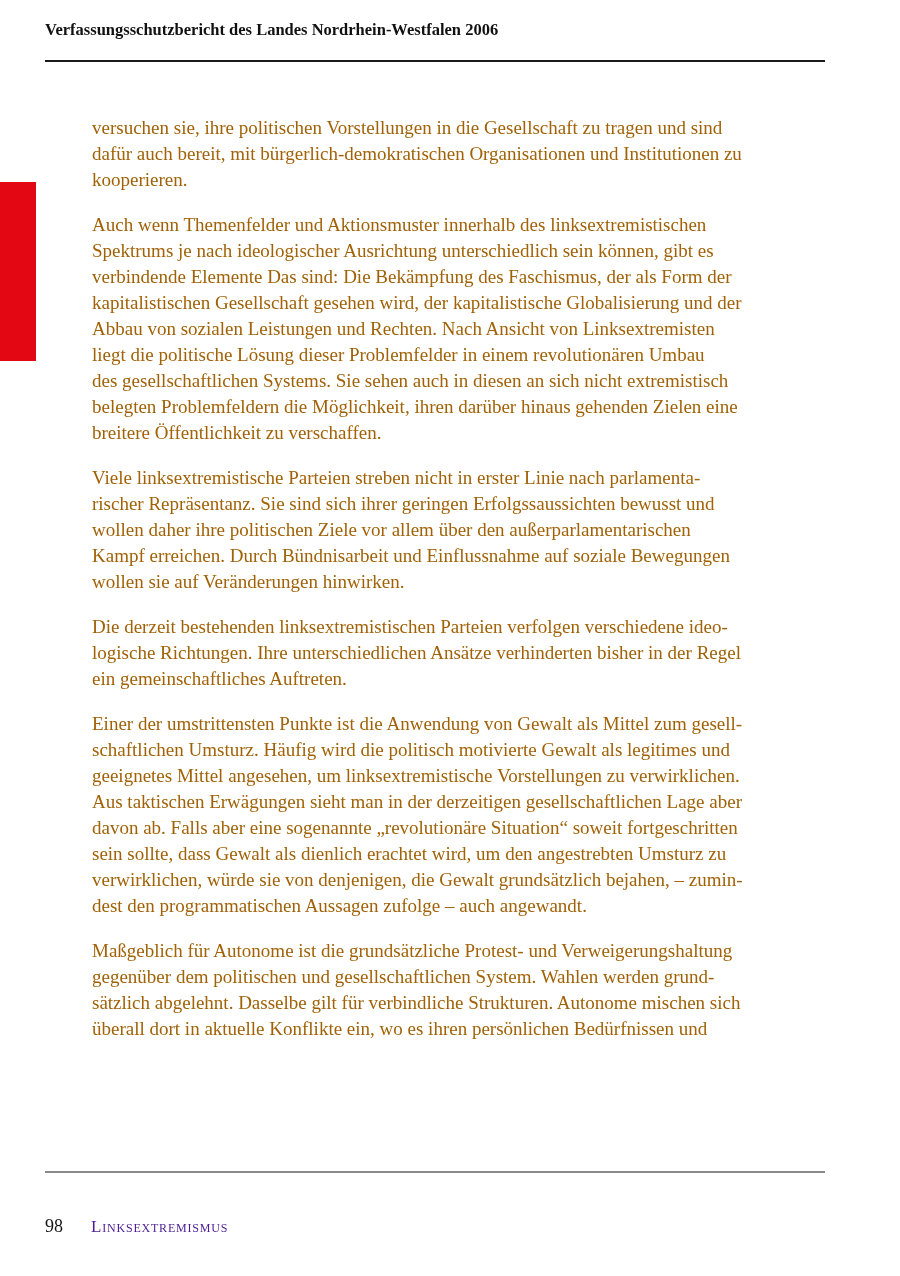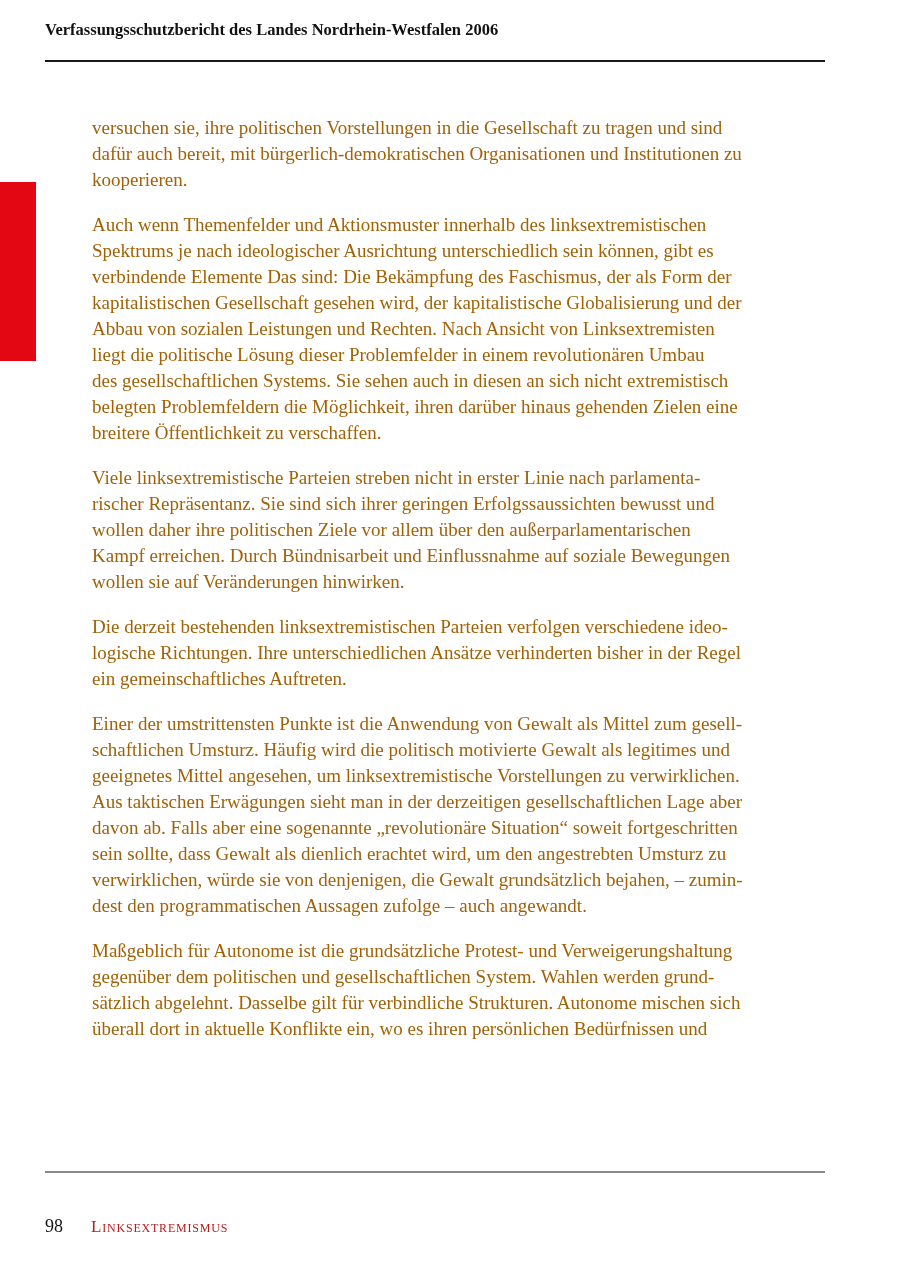--- a/index.html
+++ b/index.html
@@ -84,21 +84,21 @@
   }
   .footer-page-number {
     font-size: 18px;
     color: #141414;
   }
   .footer-section {
     margin-left: 28px;
     font-size: 17px;
     font-variant: small-caps;
     letter-spacing: 0.8px;
-    color: #b91c1c;
+    color: #4c1d95;
   }
 </style>
 </head>
 <body>
 
 <div class="page">
 
   <div class="header-title">Verfassungsschutzbericht des Landes Nordrhein-Westfalen 2006</div>
 
   <div class="header-rule" style="background: rgb(26, 26, 26);"></div>

